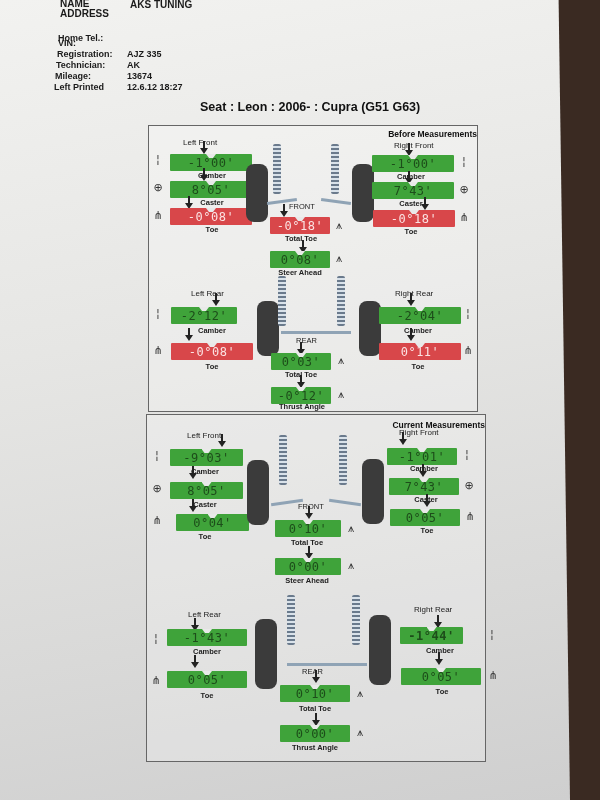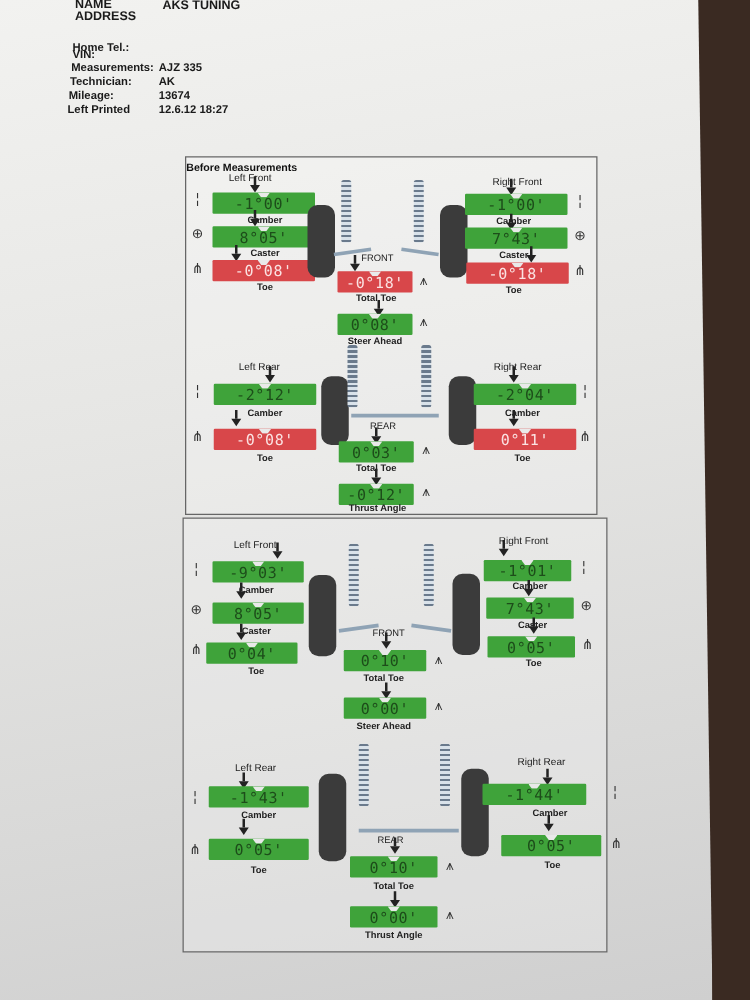--- a/index.html
+++ b/index.html
@@ -12,21 +12,21 @@
     position:absolute; left:0; top:0; width:570px; height:800px;
     background:linear-gradient(170deg,#f2f2f0 0%,#e6e6e4 40%,#d9d9d8 75%,#cfcfcf 100%);
     clip-path:polygon(0 0, 98% 0, 100% 100%, 0 100%);
   }
   .hdr { position:absolute; font-weight:bold; font-size:10px; color:#1a1a1a; }
   .lbl { position:absolute; font-weight:bold; font-size:9px; color:#1a1a1a; }
   .title { position:absolute; left:200px; top:100px; font-weight:bold; font-size:12.5px; color:#111; }
   .panel {
     position:absolute; border:1px solid #666; background:rgba(255,255,255,0.25);
   }
-  .panel-title { position:absolute; width:100%; text-align:left; font-weight:bold; font-size:8.5px; color:#111; }
+  .panel-title { position:absolute; width:100%; text-align:right; font-weight:bold; font-size:8.5px; color:#111; }
   .wheel-label { position:absolute; font-size:8px; color:#222; }
   .gauge {
     position:absolute; height:17px; border-radius:1px;
     display:flex; align-items:center; justify-content:center;
     font-family:"DejaVu Sans Mono", monospace; font-size:12px; letter-spacing:0.5px;
   }
   .gauge.green { background:#3fa33a; color:#1d4d1a; }
   .gauge.red { background:#d8474a; color:#fbe2e2; }
   .gauge .notch { position:absolute; top:0; left:50%; width:10px; height:4px; margin-left:-5px; background:#e9e9e9; clip-path:polygon(0 0,100% 0,70% 100%,30% 100%); }
   .cap { position:absolute; font-weight:bold; font-size:7.5px; color:#222; text-align:center; }
@@ -41,29 +41,30 @@
 </head>
 <body>
 
 <div class="paper">
 
   <div class="hdr" style="left:60px;top:-2px;">NAME</div>
   <div class="hdr" style="left:130px;top:-1px;">AKS TUNING</div>
   <div class="hdr" style="left:60px;top:8px;">ADDRESS</div>
   <div class="lbl" style="left:58px;top:33px;">Home Tel.:</div>
   <div class="lbl" style="left:58px;top:38px;">VIN:</div>
-  <div class="lbl" style="left:57px;top:49px;">Measurements:</div>
+  <div class="lbl" style="left:57px;top:49px;">Registration:</div>
   <div class="lbl" style="left:127px;top:49px;">AJZ 335</div>
   <div class="lbl" style="left:56px;top:60px;">Technician:</div>
   <div class="lbl" style="left:127px;top:60px;">AK</div>
   <div class="lbl" style="left:55px;top:71px;">Mileage:</div>
   <div class="lbl" style="left:127px;top:71px;">13674</div>
   <div class="lbl" style="left:54px;top:82px;">Left Printed</div>
   <div class="lbl" style="left:127px;top:82px;">12.6.12 18:27</div>
 
+  <div class="title">Seat : Leon : 2006- : Cupra (G51 G63)</div>
 
   <div class="panel" style="left:148px;top:125px;width:328px;height:285px;">
     <div class="panel-title" style="top:3px;">Before Measurements</div>
 
     <div class="wheel-label" style="left:34px;top:12px;">Left Front</div>
     <div class="arrow" style="left:51px;top:22px;"></div>
     <div class="icon" style="left:3px;top:26px;">¦</div>
     <div class="gauge green" style="left:21px;top:28px;width:82px;">
         <span class="notch"></span>
         <span>-1°00'</span>
@@ -134,21 +135,21 @@
     <div class="tire" style="left:108px;top:175px;height:55px;"></div>
     <div class="tire" style="left:210px;top:175px;height:55px;"></div>
     <div class="strut" style="left:129px;top:150px;"></div>
     <div class="strut" style="left:188px;top:150px;"></div>
     <div class="arm" style="left:132px;top:205px;width:70px;"></div>
     <div class="sect" style="left:147px;top:210px;">REAR</div>
 
     <div class="wheel-label" style="left:42px;top:163px;">Left Rear</div>
     <div class="arrow" style="left:63px;top:174px;"></div>
     <div class="icon" style="left:3px;top:180px;">¦</div>
-    <div class="gauge green" style="left:22px;top:181px;width:82px;">
+    <div class="gauge green" style="left:22px;top:181px;width:66px;">
         <span class="notch"></span>
         <span>-2°12'</span>
       </div>
     <div class="cap" style="left:46px;top:200px;width:34px;">Camber</div>
     <div class="arrow" style="left:36px;top:209px;"></div>
     <div class="icon" style="left:3px;top:217px;">⋔</div>
     <div class="gauge red" style="left:22px;top:217px;width:82px;">
         <span class="notch"></span>
         <span>-0°08'</span>
       </div>
@@ -180,39 +181,40 @@
     <div class="arrow" style="left:148px;top:256px;"></div>
     <div class="gauge green" style="left:122px;top:261px;width:60px;">
         <span class="notch"></span>
         <span>-0°12'</span>
       </div>
     <div class="icon" style="left:186px;top:261px;">⩚</div>
     <div class="cap" style="left:127px;top:276px;width:52px;">Thrust Angle</div>
   </div>
 
   <div class="panel" style="left:146px;top:414px;width:338px;height:346px;">
+    <div class="panel-title" style="top:5px;">Current Measurements</div>
 
     <div class="wheel-label" style="left:40px;top:16px;">Left Front</div>
     <div class="arrow" style="left:71px;top:26px;"></div>
     <div class="icon" style="left:4px;top:33px;">¦</div>
     <div class="gauge green" style="left:23px;top:34px;width:73px;">
         <span class="notch"></span>
         <span>-9°03'</span>
       </div>
     <div class="cap" style="left:41px;top:52px;width:34px;">Camber</div>
     <div class="arrow" style="left:42px;top:58px;"></div>
     <div class="icon" style="left:4px;top:66px;">⊕</div>
     <div class="gauge green" style="left:23px;top:67px;width:73px;">
         <span class="notch"></span>
         <span>8°05'</span>
       </div>
     <div class="cap" style="left:41px;top:85px;width:34px;">Caster</div>
     <div class="arrow" style="left:42px;top:91px;"></div>
     <div class="icon" style="left:4px;top:98px;">⋔</div>
-    <div class="gauge green" style="left:18px;top:99px;width:73px;">
+    <div class="gauge green" style="left:29px;top:99px;width:73px;">
         <span class="notch"></span>
         <span>0°04'</span>
       </div>
     <div class="cap" style="left:41px;top:117px;width:34px;">Toe</div>
 
     <div class="tire" style="left:100px;top:45px;height:65px;"></div>
     <div class="tire" style="left:215px;top:44px;height:65px;"></div>
     <div class="strut" style="left:132px;top:20px;"></div>
     <div class="strut" style="left:192px;top:20px;"></div>
     <div class="arm" style="left:124px;top:86px;width:32px;transform:rotate(-8deg);"></div>
@@ -276,21 +278,21 @@
     <div class="arrow" style="left:44px;top:247px;"></div>
     <div class="icon" style="left:3px;top:258px;">⋔</div>
     <div class="gauge green" style="left:20px;top:256px;width:80px;">
         <span class="notch"></span>
         <span>0°05'</span>
       </div>
     <div class="cap" style="left:43px;top:276px;width:34px;">Toe</div>
 
     <div class="wheel-label" style="left:267px;top:190px;">Right Rear</div>
     <div class="arrow" style="left:287px;top:207px;"></div>
-    <div class="gauge green" style="left:239px;top:212px;width:83px;">
+    <div class="gauge green" style="left:253px;top:212px;width:63px;font-weight:bold;">
         <span class="notch"></span>
         <span>-1°44'</span>
       </div>
     <div class="icon" style="left:339px;top:212px;">¦</div>
     <div class="cap" style="left:276px;top:231px;width:34px;">Camber</div>
     <div class="arrow" style="left:288px;top:244px;"></div>
     <div class="gauge green" style="left:254px;top:253px;width:80px;">
         <span class="notch"></span>
         <span>0°05'</span>
       </div>

